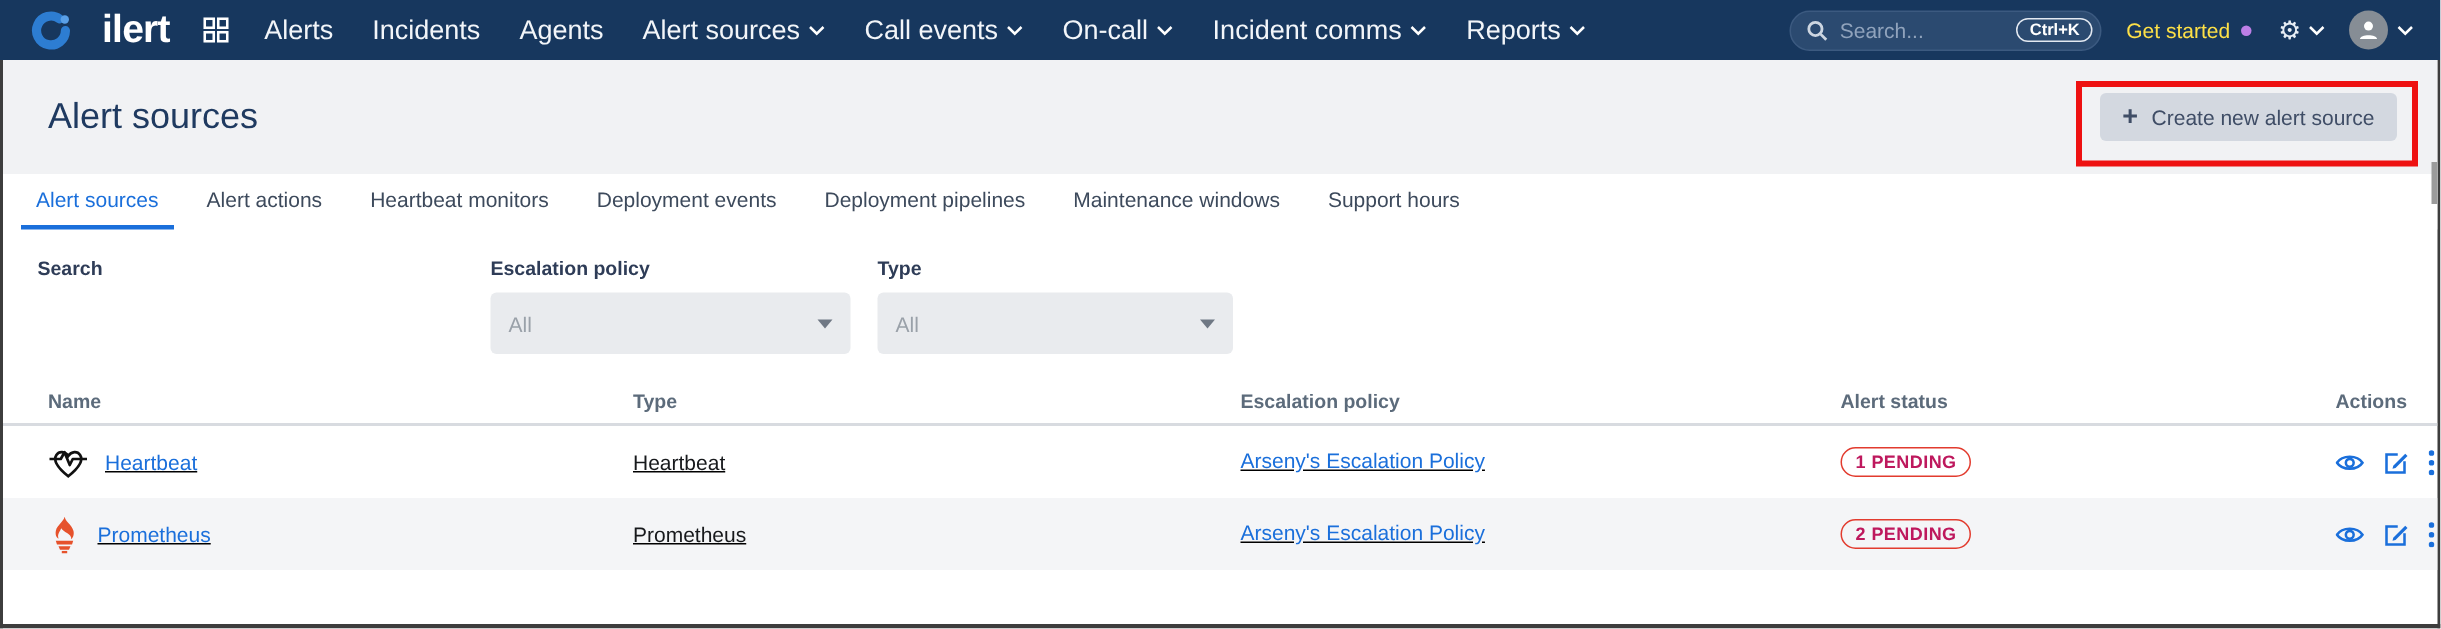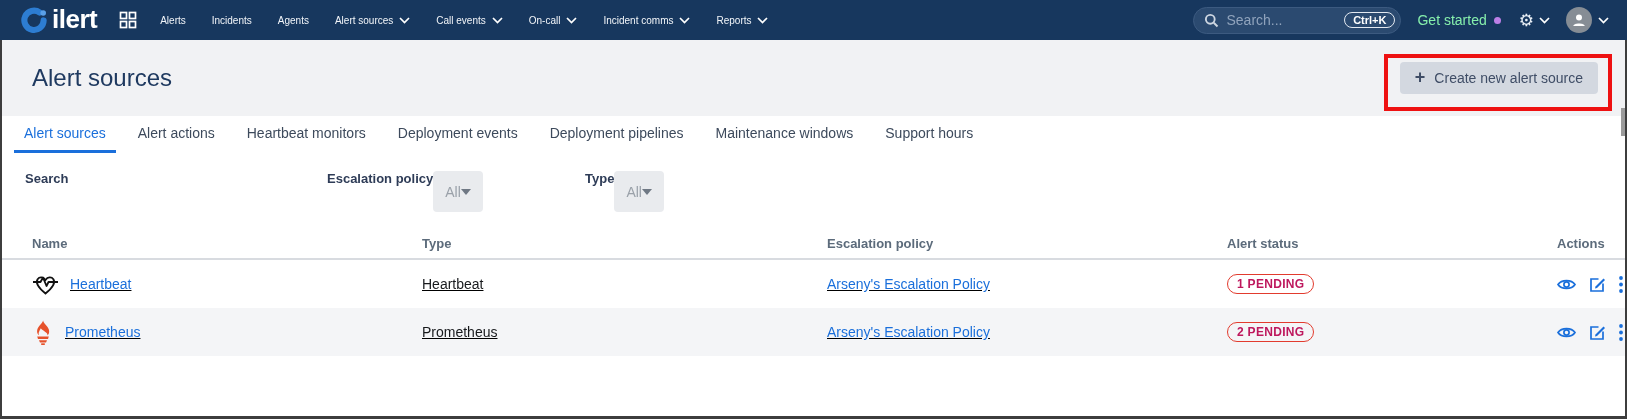--- a/index.html
+++ b/index.html
@@ -1,31 +1,31 @@
 <!DOCTYPE html>
 <html><head>
 <meta charset="utf-8">
 <style>
   * { box-sizing: border-box; margin: 0; padding: 0; }
   html,body { width: 1627px; height: 419px; overflow: hidden; }
   body { font-family: "Liberation Sans", sans-serif; background: #fff; position: relative; }
 
   
   .navbar { height: 40px; background: #17375e; display: flex; align-items: center; padding: 0 18px 0 20px; color: #fff; }
-  .logo { display: flex; align-items: center; gap: 4px; margin-right: 18px; cursor: pointer; }
+  .logo { display: flex; align-items: center; gap: 20px; margin-right: 18px; cursor: pointer; }
   .logo-text { font-size: 26px; font-weight: 700; color: #fff; letter-spacing: -0.5px; line-height: 1; padding-bottom: 3px; }
   .apps-btn { margin: 0 10px 0 4px; display: flex; align-items: center; cursor: pointer; }
   .nav-menu { display: flex; align-items: center; }
-  .nav-item { font-size: 10px; color: #f2f5f9; padding: 0 13px; display: flex; align-items: center; gap: 6px; cursor: pointer; white-space: nowrap; }
+  .nav-item { font-size: 18px; color: #f2f5f9; padding: 0 13px; display: flex; align-items: center; gap: 6px; cursor: pointer; white-space: nowrap; }
   .nav-right { margin-left: auto; display: flex; align-items: center; }
   .nav-search { width: 208px; height: 27px; background: #2b4a70; border: 1px solid #3c5a80; border-radius: 14px; display: flex; align-items: center; padding: 0 5px 0 10px; }
   .nav-search input { flex: 1; min-width: 0; background: transparent; border: none; outline: none; color: #dfe7f1; font-size: 14px; font-family: "Liberation Sans", sans-serif; }
   .nav-search input::placeholder { color: #90a3bc; }
   .kbd-pill { border: 1.5px solid #e3e9f1; border-radius: 11px; padding: 1px 8px; font-size: 11px; font-weight: 700; color: #fff; white-space: nowrap; }
-  .get-started { display: flex; align-items: center; gap: 7px; margin: 0 18px 0 16px; font-size: 14px; color: #86efac; cursor: pointer; }
+  .get-started { display: flex; align-items: center; gap: 7px; margin: 0 18px 0 16px; font-size: 14px; color: #fde047; cursor: pointer; }
   .dot { width: 7px; height: 7px; border-radius: 50%; background: #bd7fe6; }
   .gear-wrap { display: flex; align-items: center; gap: 5px; margin-right: 16px; cursor: pointer; }
   .gear-glyph { font-size: 17px; color: #e8eef5; line-height: 1; }
   .avatar-wrap { display: flex; align-items: center; gap: 6px; cursor: pointer; }
   .avatar { width: 26px; height: 26px; border-radius: 50%; background: #868d95; display: flex; align-items: center; justify-content: center; }
 
   
   .frame { position: relative; height: 379px; border-left: 2px solid #3d3d3d; border-right: 2px solid #3d3d3d; border-bottom: 3px solid #3d3d3d; background: #fff; overflow: hidden; }
 
   
@@ -37,21 +37,21 @@
   
   .annotation-rect { position: absolute; left: 1384px; top: 54px; width: 228px; height: 57px; border: 4px solid #ee1111; z-index: 50; pointer-events: none; }
 
   
   .tabs { display: flex; align-items: stretch; padding: 0 0 0 12px; background: #fff; height: 37px; }
   .tab { display: flex; align-items: center; padding: 0 10px; margin-right: 12px; font-size: 14px; color: #3d4a5c; border-bottom: 3px solid transparent; cursor: pointer; white-space: nowrap; }
   .tab.active { color: #1a6fdb; border-bottom-color: #1a6fdb; }
 
   
   .filters { display: flex; padding: 18px 0 0 23px; }
-  .fcol { display: flex; flex-direction: row; }
+  .fcol { display: flex; flex-direction: column; }
   .fcol-search { width: 287px; margin-right: 15px; }
   .fcol-esc { width: 240px; margin-right: 18px; }
   .fcol-type { width: 237px; }
   .flabel { font-size: 13px; font-weight: 700; color: #2e3c57; margin-bottom: 9px; }
   .search-input { height: 29px; border: 2px solid #4c95e0; border-radius: 4px; padding: 0 9px; font-size: 14px; color: #30363c; outline: none; font-family: "Liberation Sans", sans-serif; width: 100%; }
   .search-input::placeholder { color: #9ba3ad; }
   .fselect { height: 41px; background: #e9ebee; border-radius: 4px; display: flex; align-items: center; justify-content: space-between; padding: 0 12px; cursor: pointer; }
   .fselect .val { font-size: 14px; color: #9aa1a9; }
   .caret-down { width: 0; height: 0; border-left: 5px solid transparent; border-right: 5px solid transparent; border-top: 6px solid #6f7884; }
 

